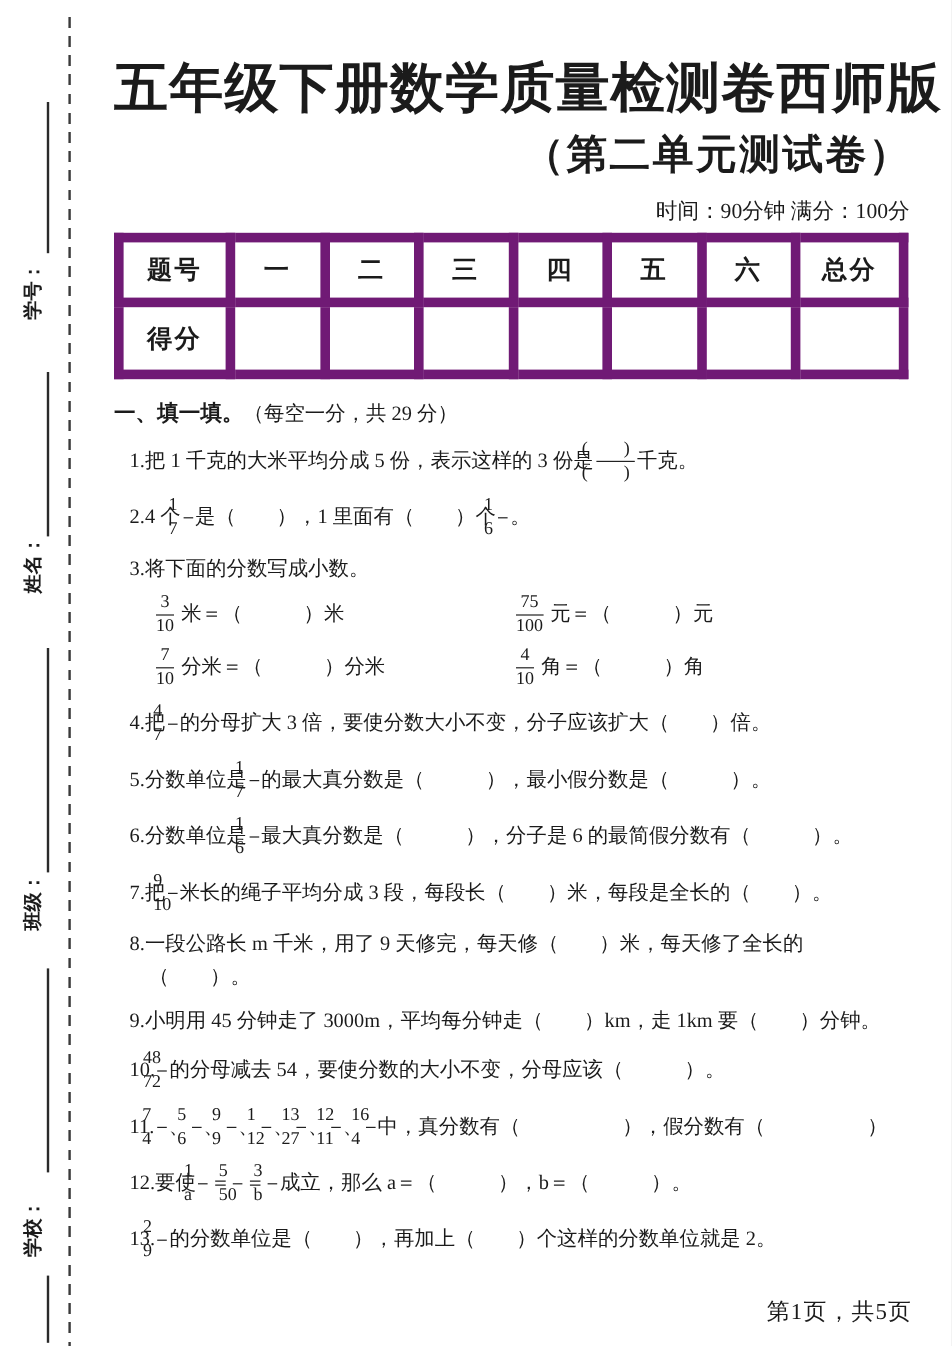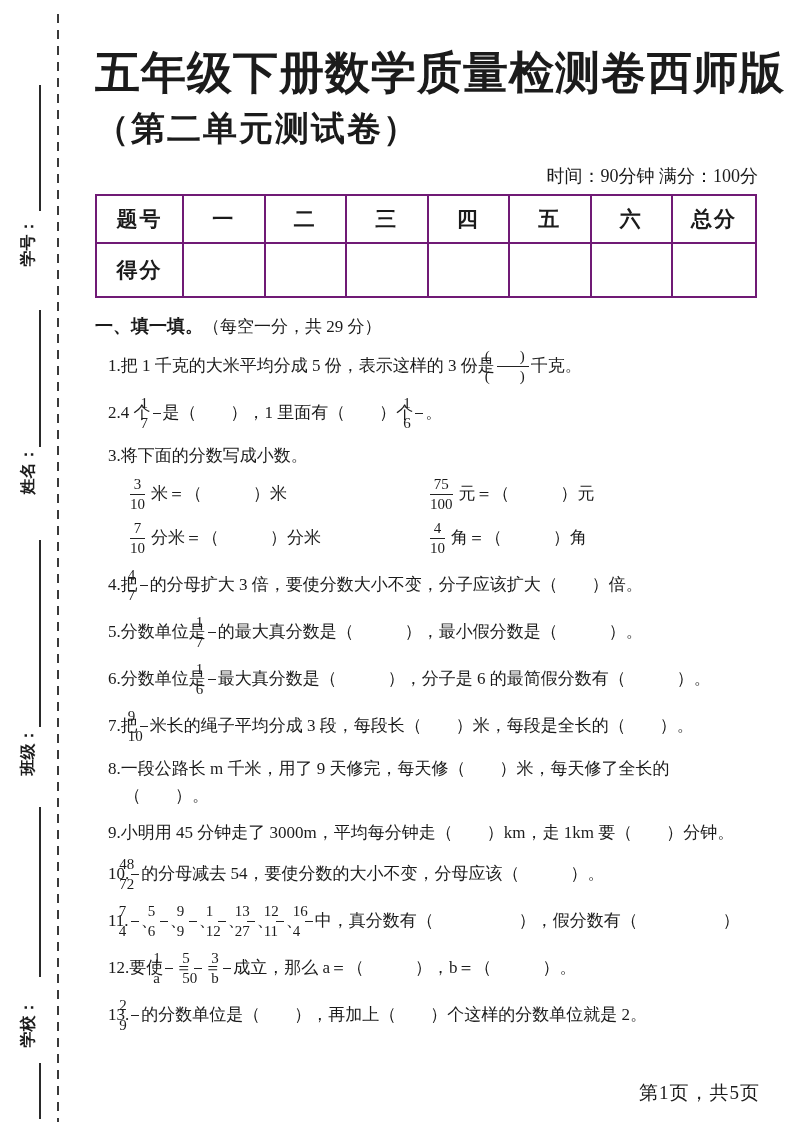--- a/index.html
+++ b/index.html
@@ -31,26 +31,26 @@
   .sl-1{top:242px;}
   .sl-2{top:470px;}
   .sl-3{top:751px;}
   .sl-4{top:1023px;}
   
   .content{position:absolute;left:95px;top:0;width:665px;}
   .title{
     margin-top:46px;text-align:center;font-size:45px;font-weight:600;
     letter-spacing:1px;line-height:1.2;white-space:nowrap;
   }
-  .subtitle{margin-top:6px;text-align:left;font-size:34px;font-weight:600;letter-spacing:2px;}
+  .subtitle{margin-top:6px;text-align:right;font-size:34px;font-weight:600;letter-spacing:2px;}
   .meta{margin-top:12px;text-align:right;font-size:18px;padding-right:2px;}
   
   table.score{border-collapse:collapse;width:662px;margin-top:6px;table-layout:fixed;}
   table.score td{
-    border:2px solid #701a75;text-align:center;vertical-align:middle;
+    border:8px solid #701a75;text-align:center;vertical-align:middle;
     font-size:21px;font-weight:bold;letter-spacing:2px;
   }
   table.score tr:first-child td{height:44px;}
   table.score tr:last-child td{height:50px;}
   td.c-first{width:83px;}
   td.c-last{width:80px;}
   
   .section-head{margin-top:16px;font-size:18px;}
   .section-head .sec-title{font-weight:bold;}
   .section-head .sec-note{font-weight:normal;font-size:17px;}

